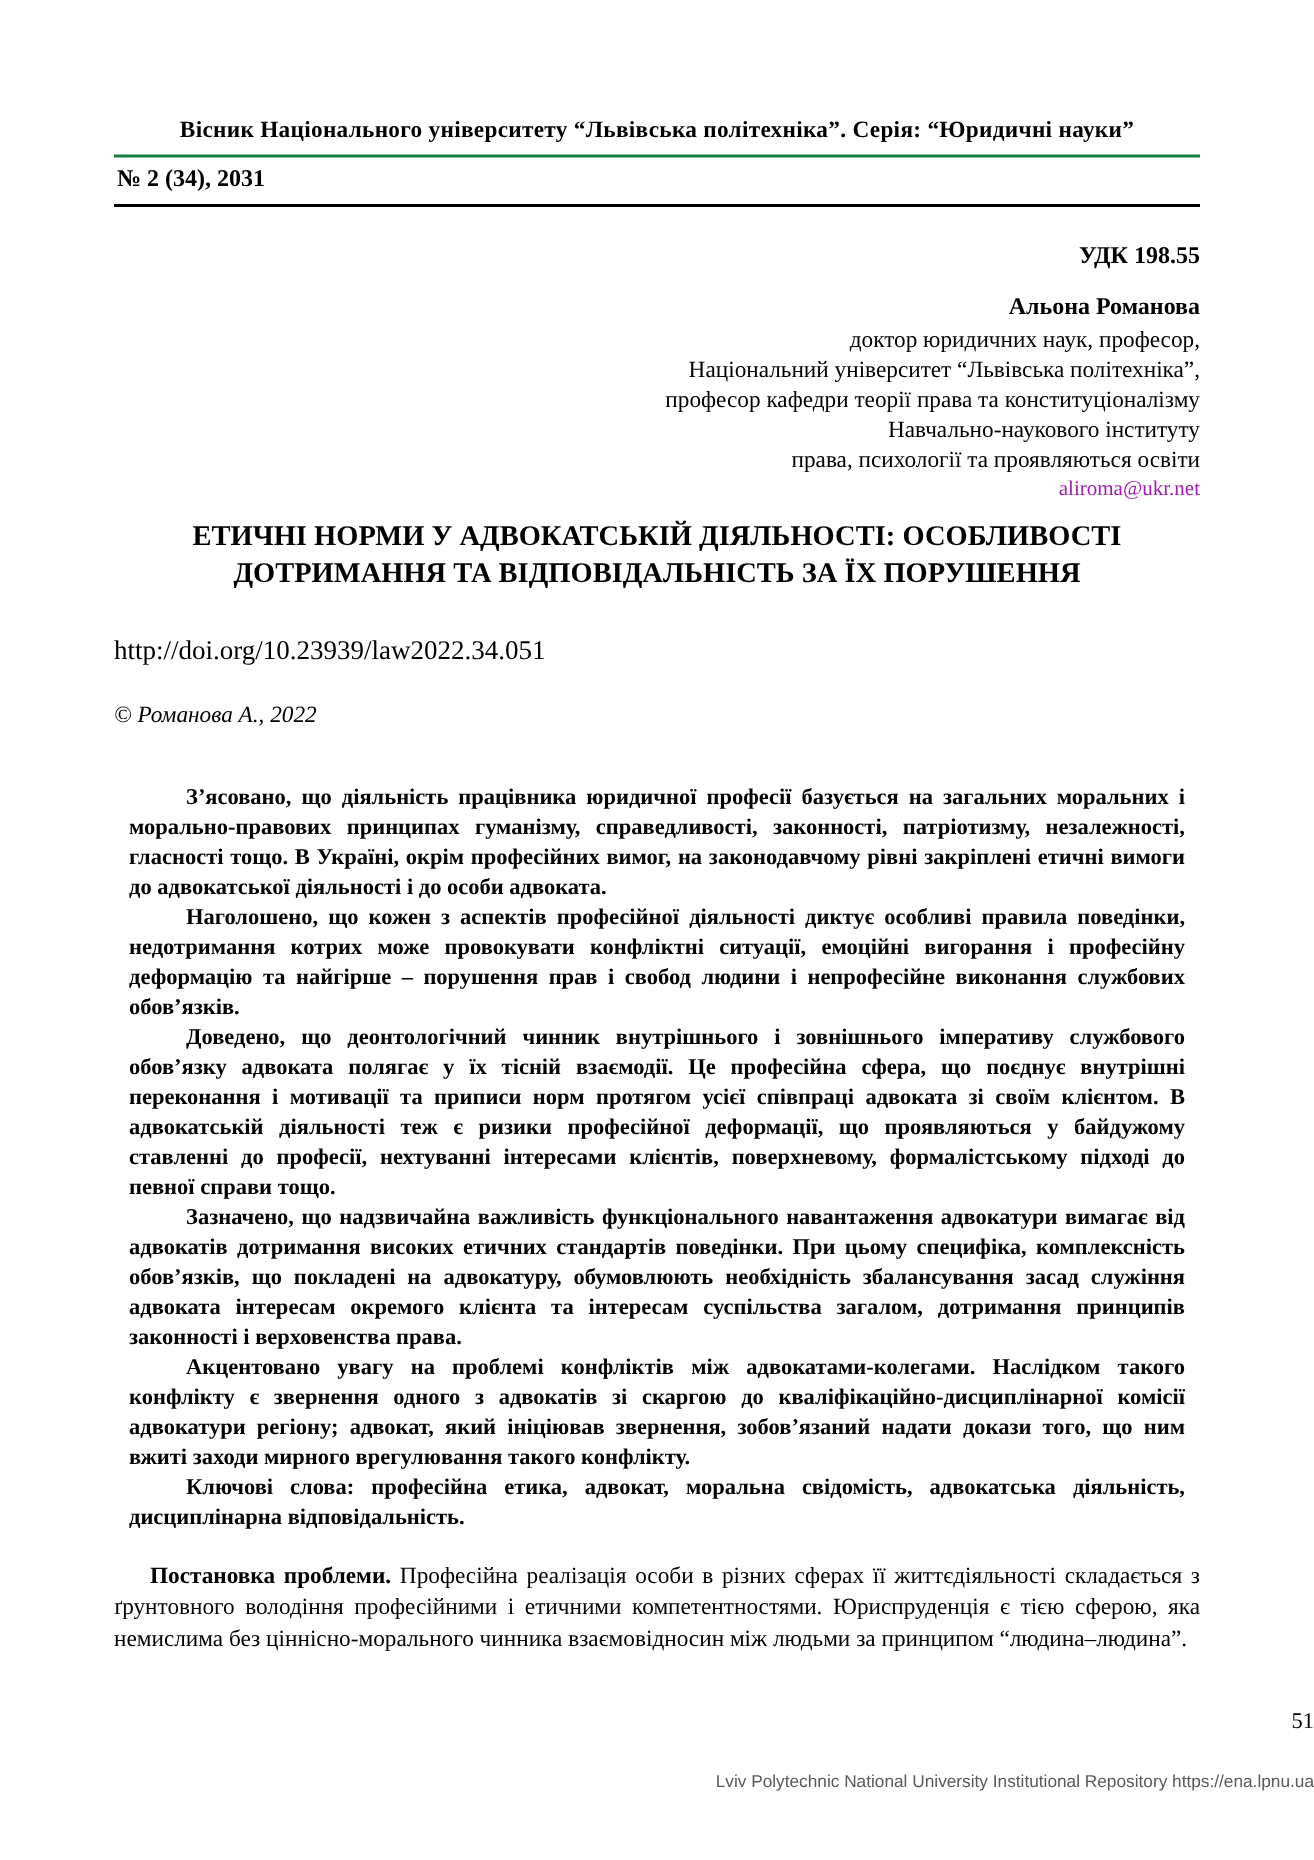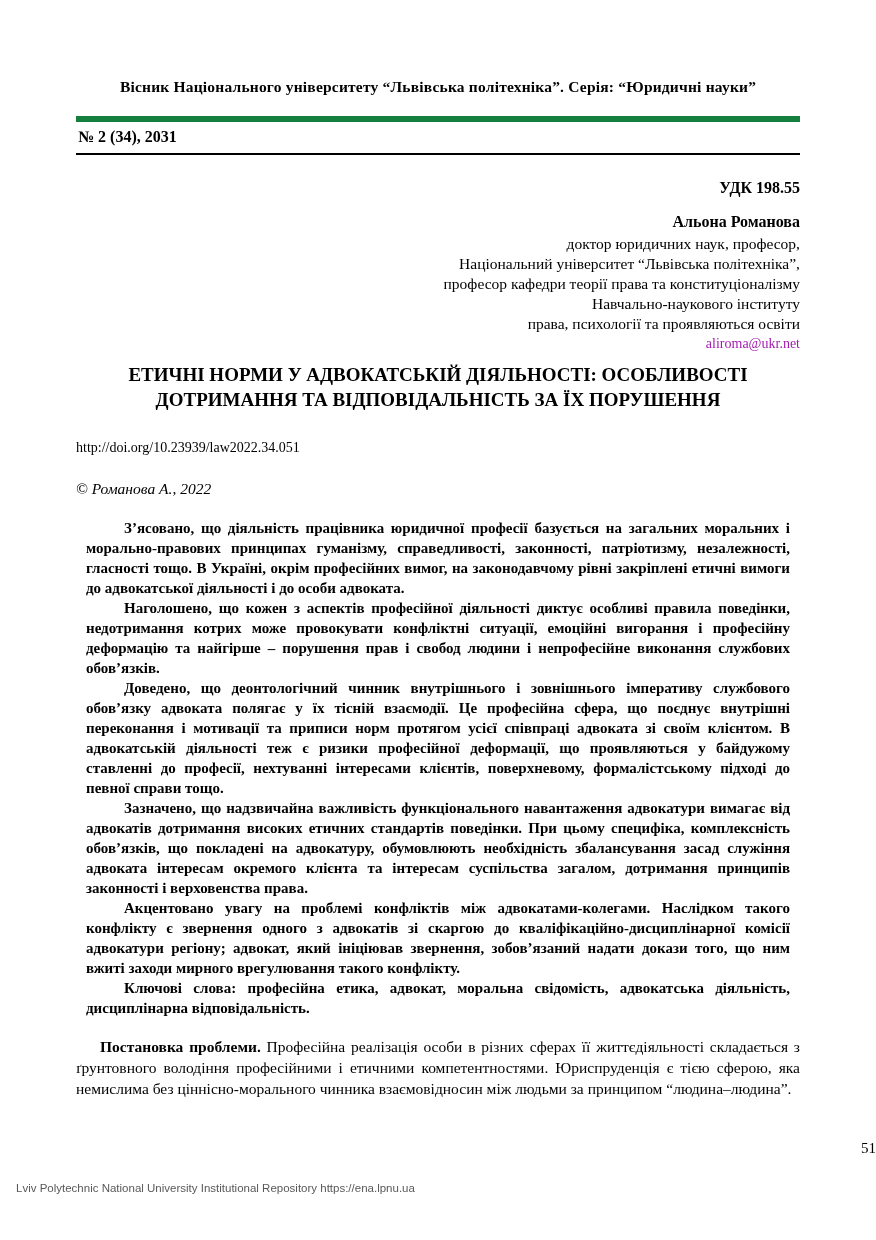--- a/index.html
+++ b/index.html
@@ -9,58 +9,58 @@
     background: #ffffff;
     position: relative;
     font-family: "Liberation Serif", "DejaVu Serif", serif;
     color: #000;
     overflow: hidden;
   }
   .content { padding: 78px 76px 0 76px; }
 
   .journal-title {
     font-size: 15.5px; font-weight: bold; text-align: center;
-    letter-spacing: 0.2px; padding-bottom: 20px; border-bottom: 6px solid #15803d;
+    letter-spacing: 0.2px; padding-bottom: 7px; border-bottom: 2px solid #15803d;
   }
   .journal-issue {
     font-size: 16px; font-weight: bold; text-align: left;
     padding: 6px 0 7px 2px; border-bottom: 2px solid #000;
   }
   .udc { margin-top: 24px; text-align: right; font-weight: bold; font-size: 16px; }
   .author-name { margin-top: 16px; text-align: right; font-weight: bold; font-size: 16px; }
   .affiliation-line { text-align: right; font-size: 15.5px; line-height: 20px; }
   .affiliation-block { margin-top: 3px; }
   .email { text-align: right; font-size: 14px; line-height: 20px; color: #a21caf; text-decoration: none; display: block; }
   .article-title {
     margin-top: 8px; text-align: center; font-weight: bold;
     font-size: 19px; line-height: 25px;
   }
-  .doi { margin-top: 28px; font-size: 14px; color: #000; text-decoration: none; display: block; }
+  .doi { margin-top: 28px; font-size: 18px; color: #000; text-decoration: none; display: block; }
   .copyright { margin-top: 24px; font-style: italic; font-size: 15.5px; }
 
-  .abstract { margin-top: 20px; padding: 0 10px; }
+  .abstract { margin-top: 36px; padding: 0 10px; }
   .abstract p {
     margin: 0; font-weight: bold; font-size: 15px; line-height: 20px;
     text-align: justify; text-indent: 38px;
   }
   .keywords { margin: 0; }
 
   .body-par {
     margin: 18px 0 0 0; font-size: 15.5px; line-height: 21px;
     text-align: justify; text-indent: 24px;
   }
   .body-lead { font-weight: bold; }
 
   .page-number {
     position: absolute; left: 0; right: 0; top: 1140px;
     text-align: right; font-size: 15px;
   }
   .page-footer {
     position: absolute; left: 16px; right: 0; top: 1182px;
-    text-align: left; font-size: 11.5px; color: #595959;
+    text-align: right; font-size: 11.5px; color: #595959;
     font-family: "Liberation Sans", "DejaVu Sans", sans-serif;
   }
 </style>
 </head>
 <body>
 
 <div class="page">
   <div class="content">
 
     <div class="journal-title">Вісник Національного університету “Львівська політехніка”. Серія: “Юридичні науки”</div>

